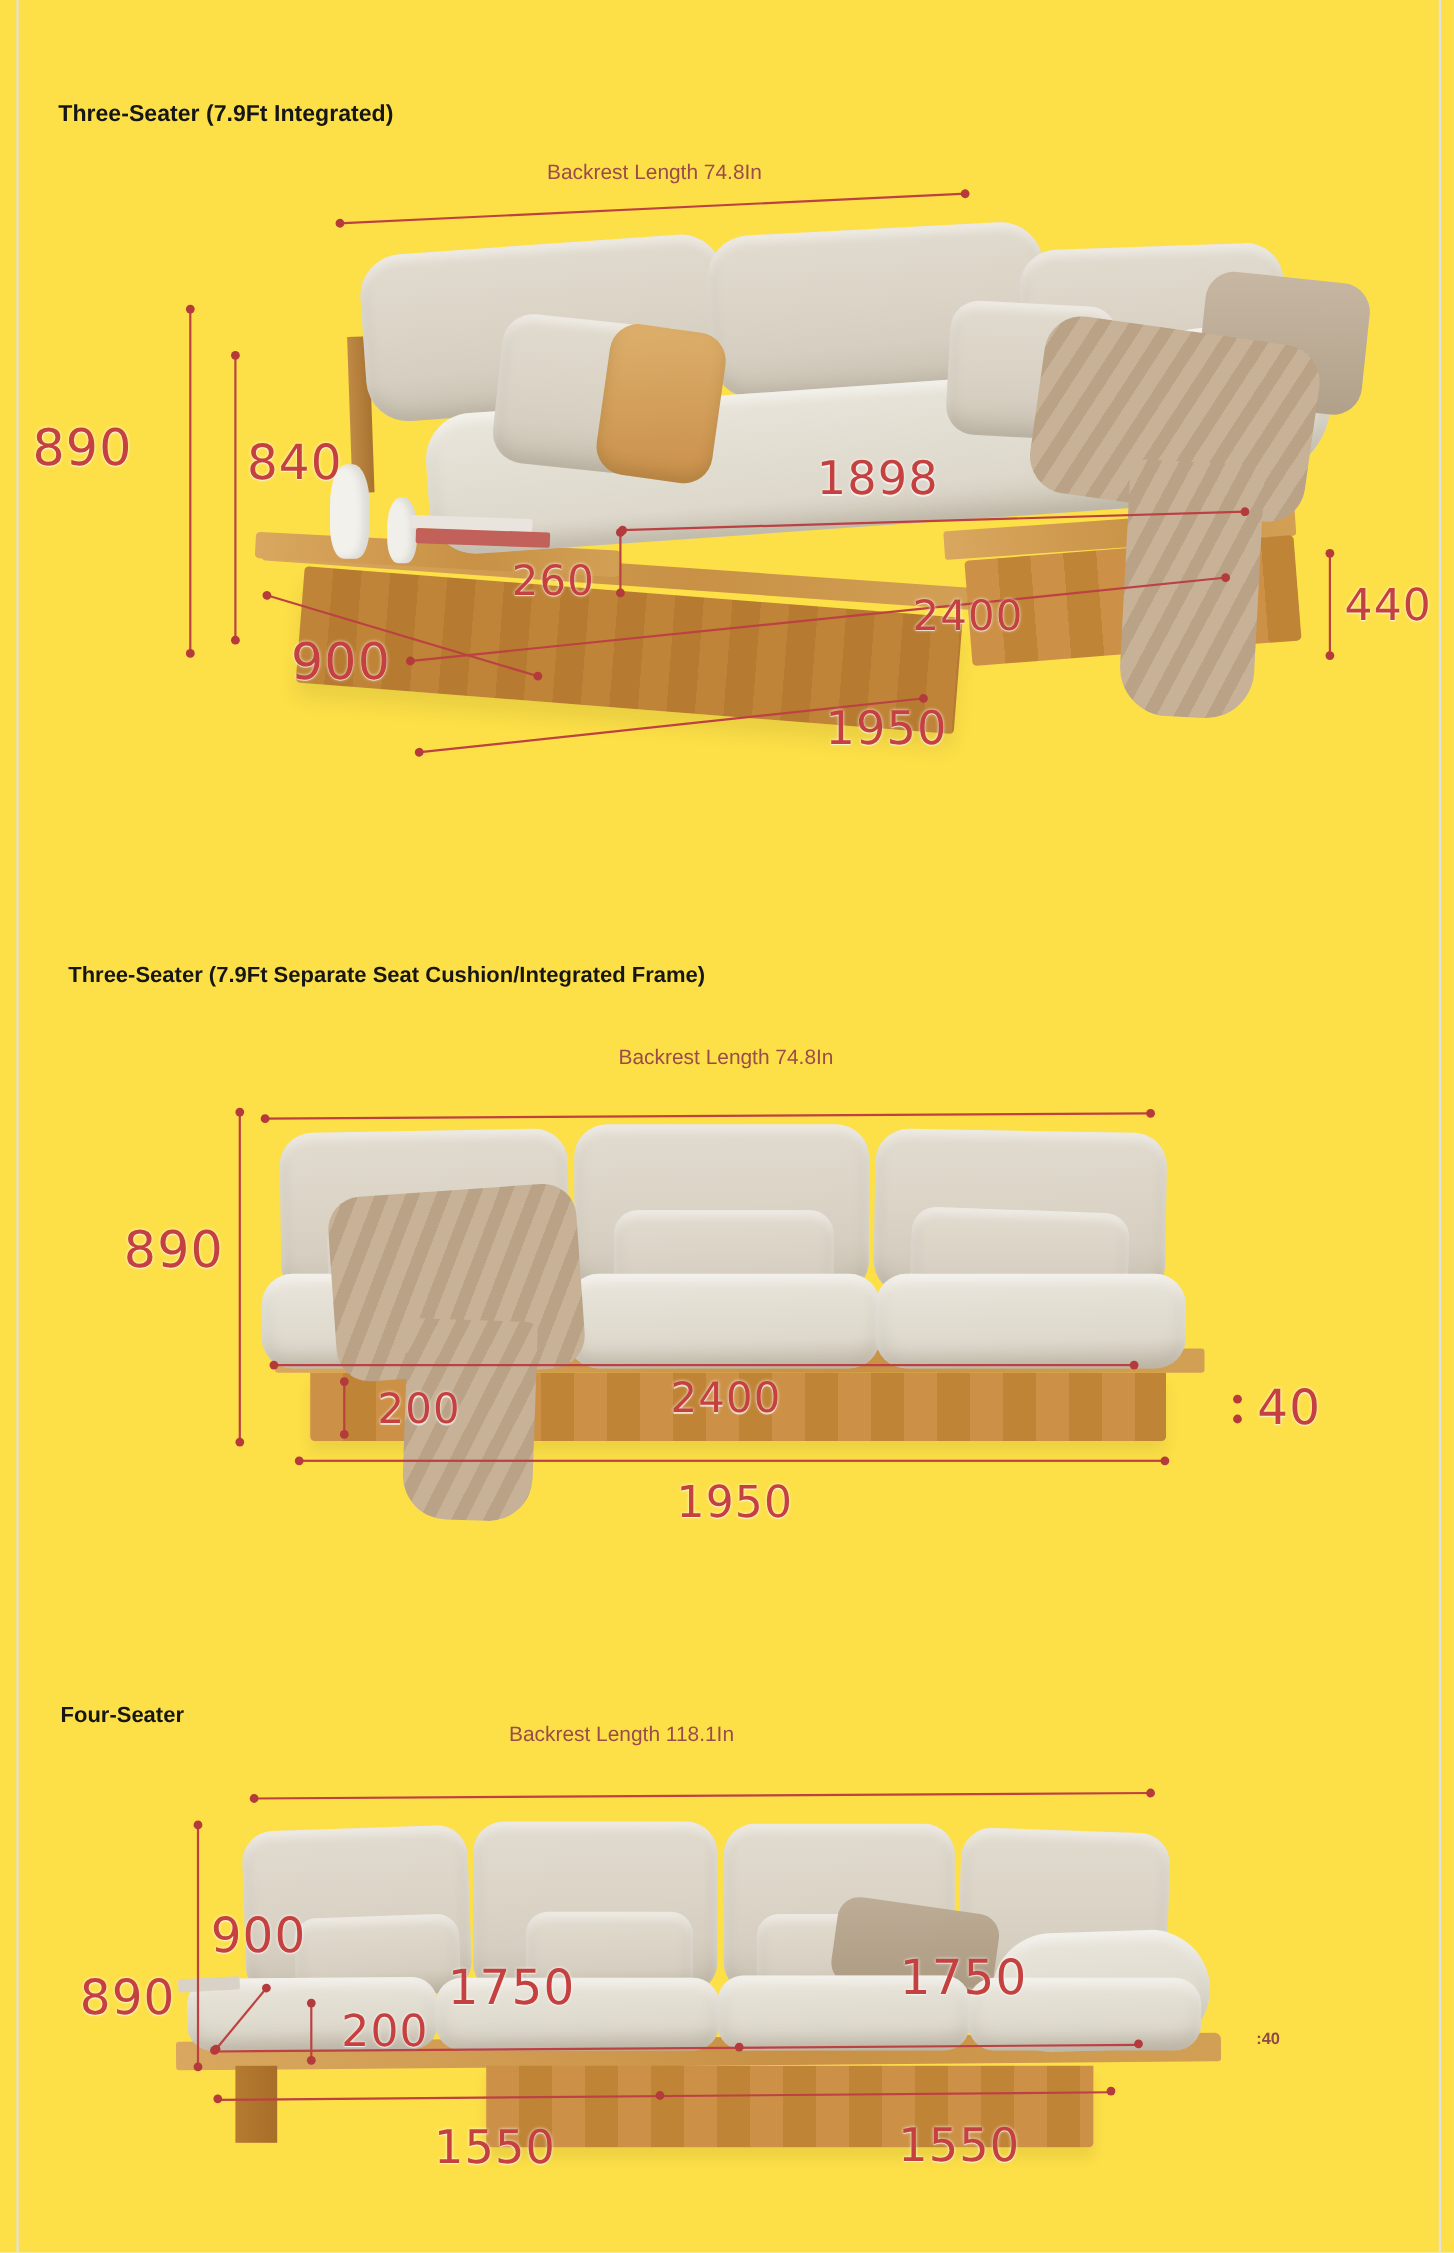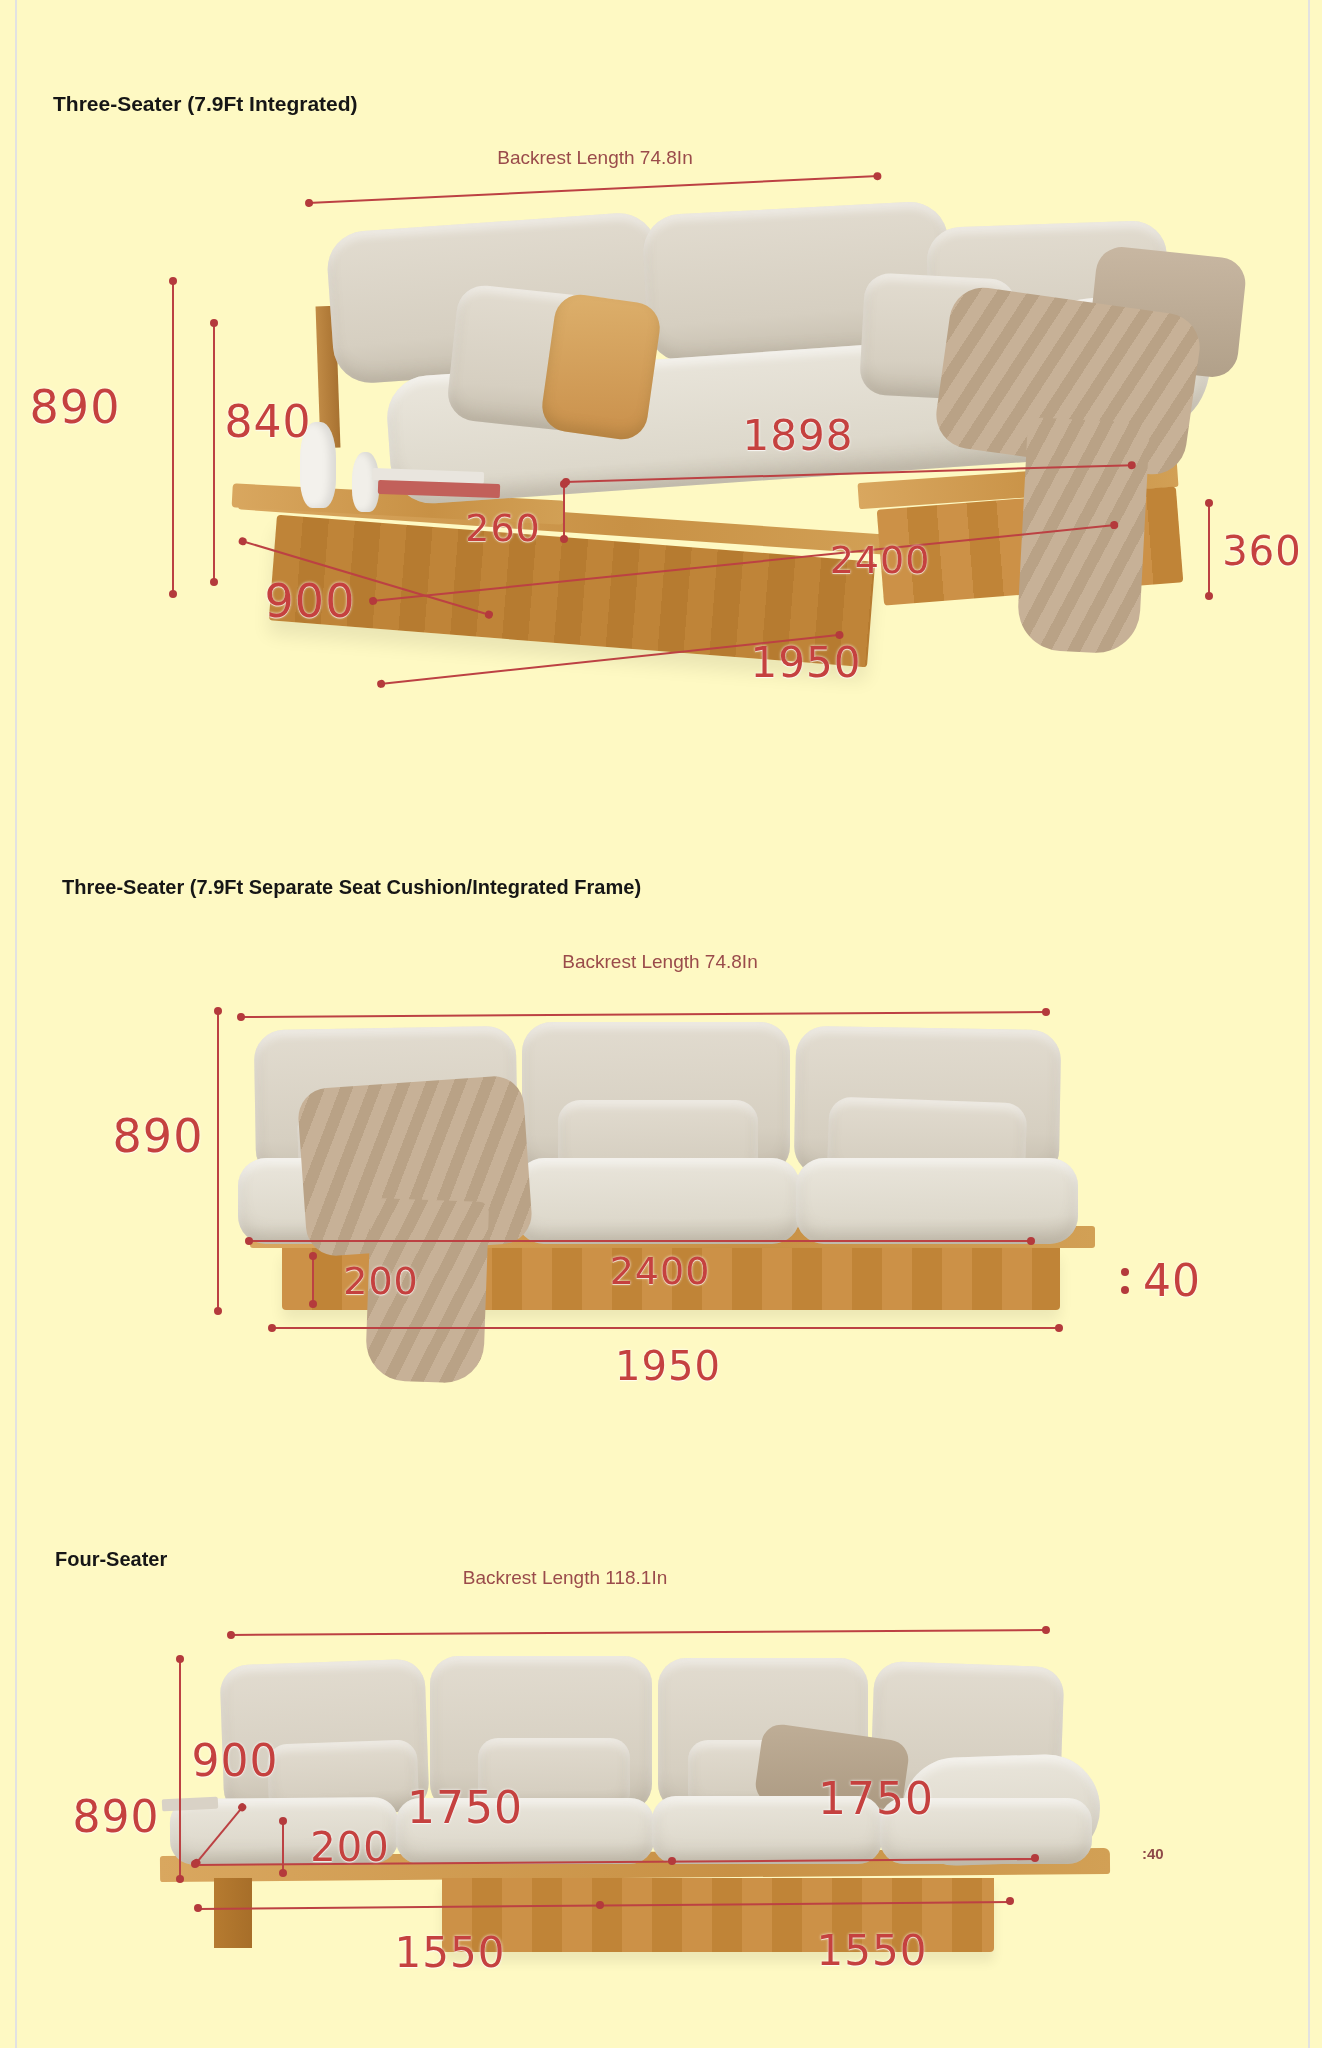--- a/index.html
+++ b/index.html
@@ -1,16 +1,16 @@
 <!DOCTYPE html>
 <html><head>
 <meta charset="utf-8">
 <style>
   html,body{margin:0;padding:0;background:#fff;}
-  #canvas{position:relative;width:1322px;height:2048px;background:#fef9c3;overflow:hidden;
+  #canvas{position:relative;width:1322px;height:2048px;background:#fde047;overflow:hidden;
           font-family:"Liberation Sans",sans-serif;}
   .pageborder{position:absolute;top:0;bottom:0;width:2px;background:#e2e2e2;}
   .sec-title{position:absolute;font-weight:700;color:#161616;font-size:21px;white-space:nowrap;}
   .maroon{position:absolute;font-weight:400;color:#9a4b4b;font-size:19px;white-space:nowrap;transform:translate(-50%,-50%);}
   
   .dim{position:absolute;font-family:"DejaVu Sans",sans-serif;color:#c5413f;white-space:nowrap;
        transform:translate(-50%,-50%);text-shadow:0 0 3px rgba(255,255,255,.95),0 1px 0 rgba(255,255,255,.6);
        letter-spacing:1px;}
   .small-maroon{position:absolute;font-weight:700;color:#8f4a49;font-size:15px;white-space:nowrap;}
   
@@ -85,21 +85,21 @@
     <div class="dl" style="left:308px;top:202px;width:571px;transform:rotate(-2.7deg);"></div>
     <div class="dv" style="left:172px;top:280px;height:315px;"></div>
     <div class="dim" style="left:75px;top:407px;font-size:46px;">890</div>
     <div class="dv" style="left:213px;top:322px;height:261px;"></div>
     <div class="dim" style="left:268px;top:421px;font-size:44px;">840</div>
     <div class="dv" style="left:563px;top:483px;height:57px;"></div>
     <div class="dim" style="left:503px;top:528px;font-size:38px;">260</div>
     <div class="dl" style="left:565px;top:481px;width:568px;transform:rotate(-1.7deg);"></div>
     <div class="dim" style="left:798px;top:435px;font-size:42px;">1898</div>
     <div class="dv" style="left:1208px;top:502px;height:95px;"></div>
-    <div class="dim" style="left:1262px;top:551px;font-size:40px;">360</div>
+    <div class="dim" style="left:1262px;top:551px;font-size:40px;">440</div>
     <div class="dl" style="left:372px;top:600px;width:747px;transform:rotate(-5.84deg);"></div>
     <div class="dim" style="left:880px;top:560px;font-size:38px;">2400</div>
     <div class="dl" style="left:242px;top:540px;width:259px;transform:rotate(16.6deg);"></div>
     <div class="dim" style="left:310px;top:601px;font-size:46px;">900</div>
     <div class="dl" style="left:380px;top:683px;width:463px;transform:rotate(-6.1deg);"></div>
     <div class="dim" style="left:806px;top:662px;font-size:42px;">1950</div>
   </div>
 
   <div class="sec-title" style="left:62px;top:876px;font-size:20px;">Three-Seater (7.9Ft Separate Seat Cushion/Integrated Frame)</div>
   <div class="maroon" style="left:660px;top:962px;">Backrest Length 74.8In</div>

